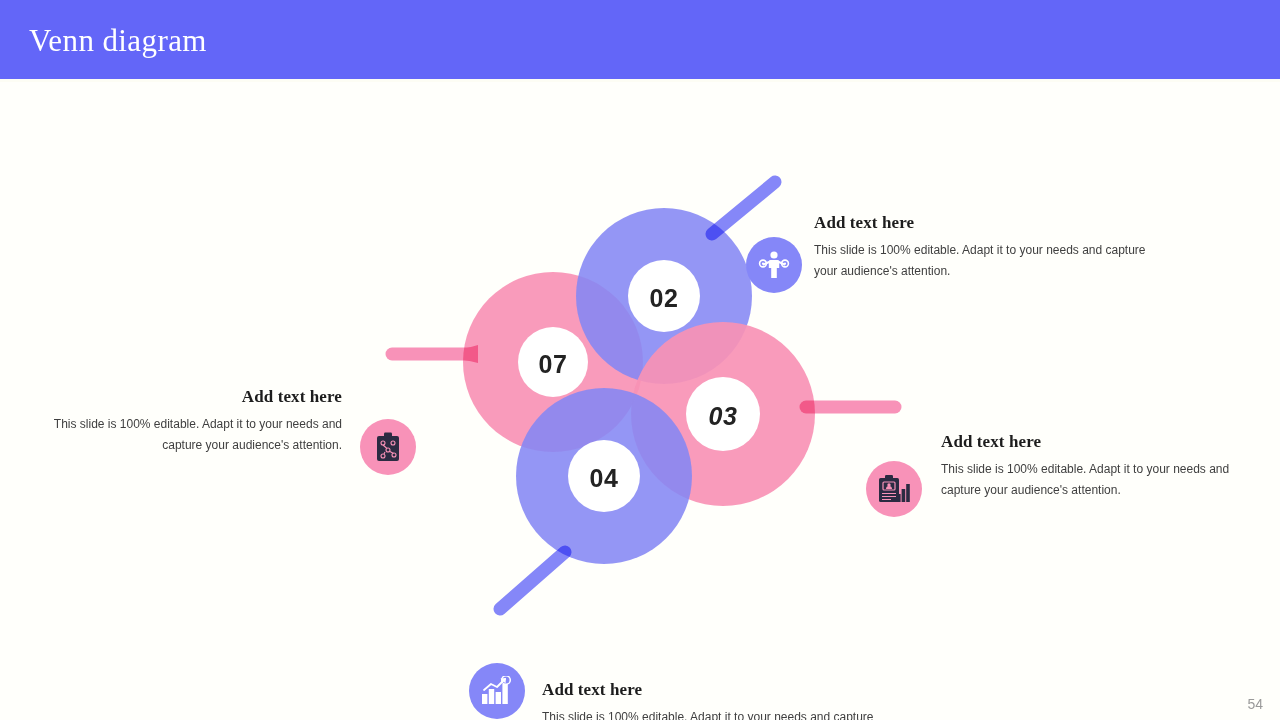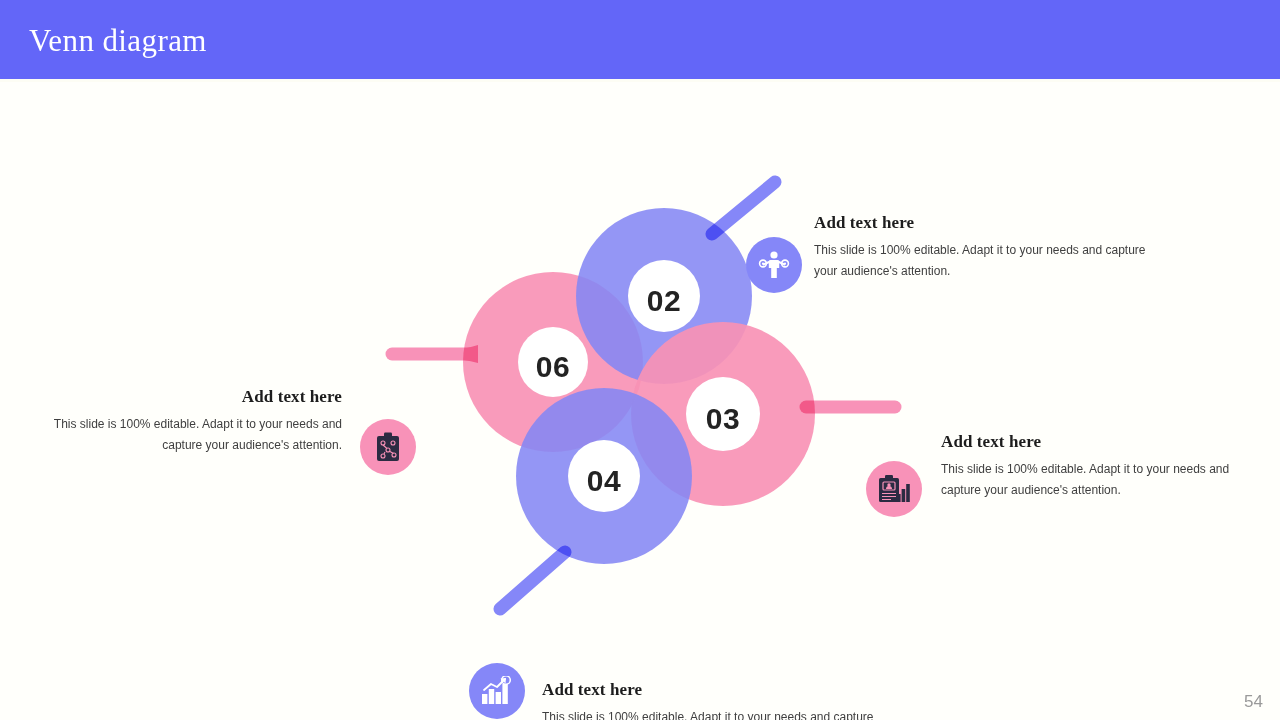--- a/index.html
+++ b/index.html
@@ -73,21 +73,21 @@
     left: 0;
     top: 0;
     width: 1280px;
     height: 638px;
   }
 
   
   .num-label {
     position: absolute;
     font-family: "Liberation Sans", sans-serif;
-    font-size: 30px;
+    font-size: 25px;
     font-weight: bold;
     color: #232323;
     text-align: center;
     width: 80px;
     letter-spacing: 0.5px;
   }
 
   
   .txt-block {
     position: absolute;
@@ -129,21 +129,21 @@
   .badge-04 { left: 469px; top: 581px; width: 56px; height: 56px; background: #8587f8; }
 
   .icon-badge svg { display: block; }
 
   
   .page-num {
     position: absolute;
     right: 17px;
     bottom: 8px;
     font-family: "Liberation Sans", sans-serif;
-    font-size: 17px;
+    font-size: 14px;
     color: #9a9a9a;
   }
 </style>
 </head>
 <body>
 
 <div class="slide">
 
   <div class="header-bar"></div>
   <div class="header-accent"></div>
@@ -174,23 +174,23 @@
       </g>
 
       <g>
         <circle cx="553" cy="280" r="35" fill="#ffffff"></circle>
         <circle cx="664" cy="214" r="36" fill="#ffffff"></circle>
         <circle cx="723" cy="332" r="37" fill="#ffffff"></circle>
         <circle cx="604" cy="394" r="36" fill="#ffffff"></circle>
       </g>
     </svg>
 
-    <div class="num-label" style="left:513px; top:268px;">06</div>
+    <div class="num-label" style="left:513px; top:268px;">07</div>
     <div class="num-label" style="left:624px; top:202px;">02</div>
-    <div class="num-label" style="left:683px; top:320px;">03</div>
+    <div class="num-label" style="left:683px; top:320px;font-style:italic;">03</div>
     <div class="num-label" style="left:564px; top:382px;text-align:center;">04</div>
 
     <div class="icon-badge badge-01">
       <span>
         <svg width="26" height="30" viewBox="0 0 26 30">
           <rect x="2" y="4" width="22" height="25" rx="2" fill="#2b2b42"></rect>
           <rect x="9" y="0.5" width="8" height="5" rx="1.2" fill="#2b2b42"></rect>
           <circle cx="8" cy="11" r="2" fill="none" stroke="#f892b8" stroke-width="1.1"></circle>
           <circle cx="18" cy="11" r="2" fill="none" stroke="#f892b8" stroke-width="1.1"></circle>
           <circle cx="13" cy="18" r="2" fill="none" stroke="#f892b8" stroke-width="1.1"></circle>

